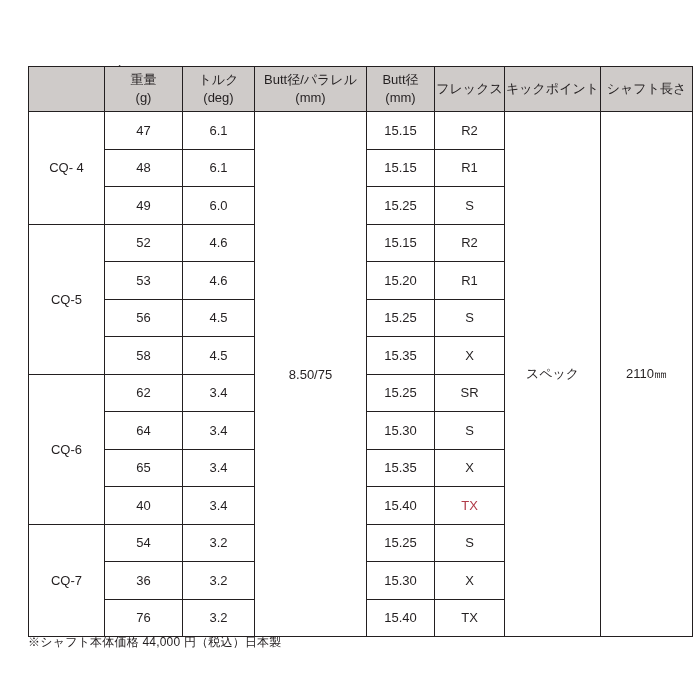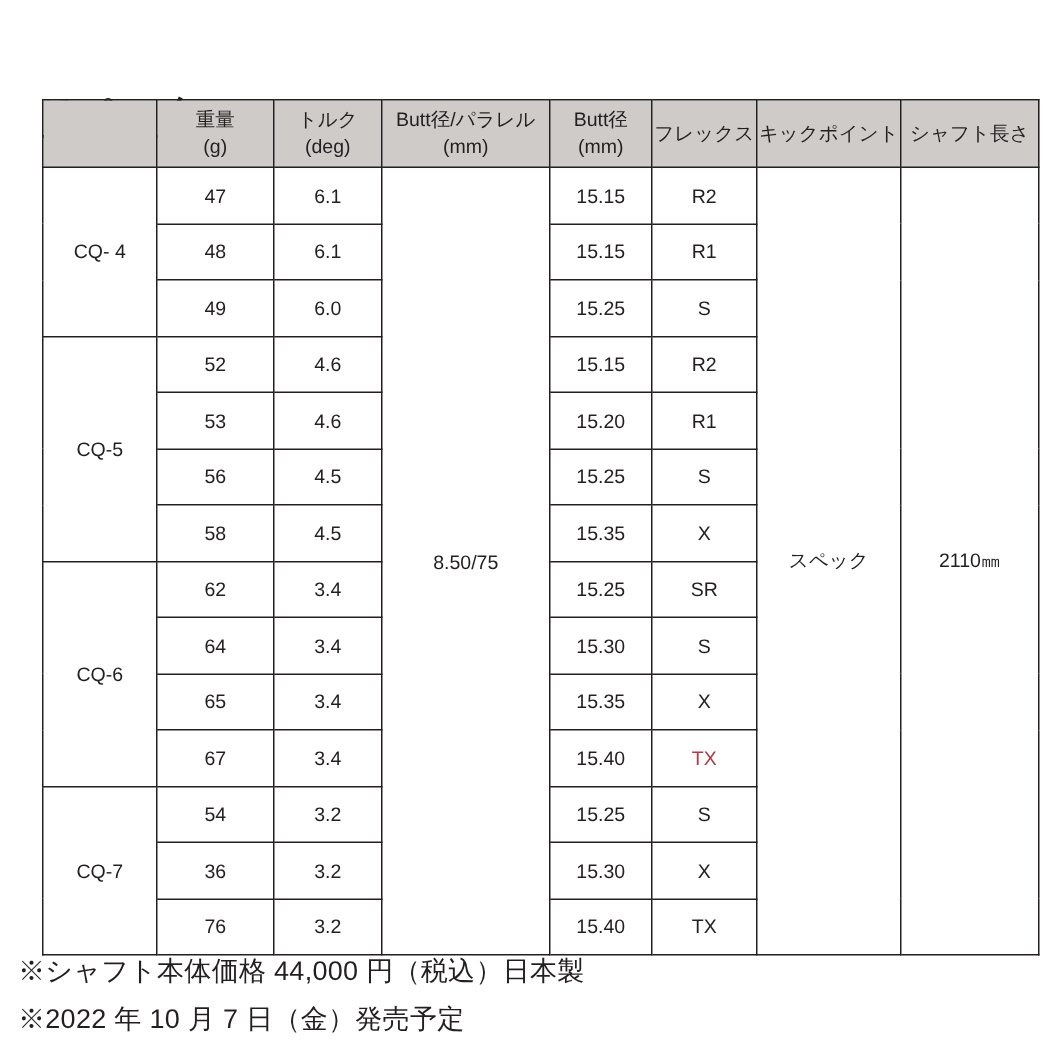--- a/index.html
+++ b/index.html
@@ -61,25 +61,26 @@
     font-size: 13px;
   }
   .model-cell {
     font-size: 13px;
   }
   .tx {
     color: #b03a48;
   }
   .notes {
     position: absolute;
-    left: 12px;
+    left: 28px;
     top: 632px;
-    font-size: 18px;
+    font-size: 12px;
     line-height: 1.75;
     letter-spacing: 0.2px;
+    text-align: right;
   }
   .notes div {
     white-space: nowrap;
   }
   
   col.c-model { width: 76px; }
   col.c-weight { width: 78px; }
   col.c-torque { width: 72px; }
   col.c-tip { width: 112px; }
   col.c-butt { width: 68px; }
@@ -190,21 +191,21 @@
           <td>15.30</td>
           <td>S</td>
         </tr>
         <tr>
           <td>65</td>
           <td>3.4</td>
           <td>15.35</td>
           <td>X</td>
         </tr>
         <tr>
-          <td>67</td>
+          <td>40</td>
           <td>3.4</td>
           <td>15.40</td>
           <td class="tx">TX</td>
         </tr>
         <tr>
           <td class="model-cell" rowspan="3">CQ-7</td>
           <td>54</td>
           <td>3.2</td>
           <td>15.25</td>
           <td>S</td>
@@ -219,16 +220,15 @@
           <td>76</td>
           <td>3.2</td>
           <td>15.40</td>
           <td>TX</td>
         </tr>
       </tbody>
   </table>
 
   <div class="notes">
     <div>※シャフト本体価格 44,000 円（税込）日本製</div>
-    <div>※2022 年 10 月 7 日（金）発売予定</div>
   </div>
 
 </div>
 
 </body></html>

